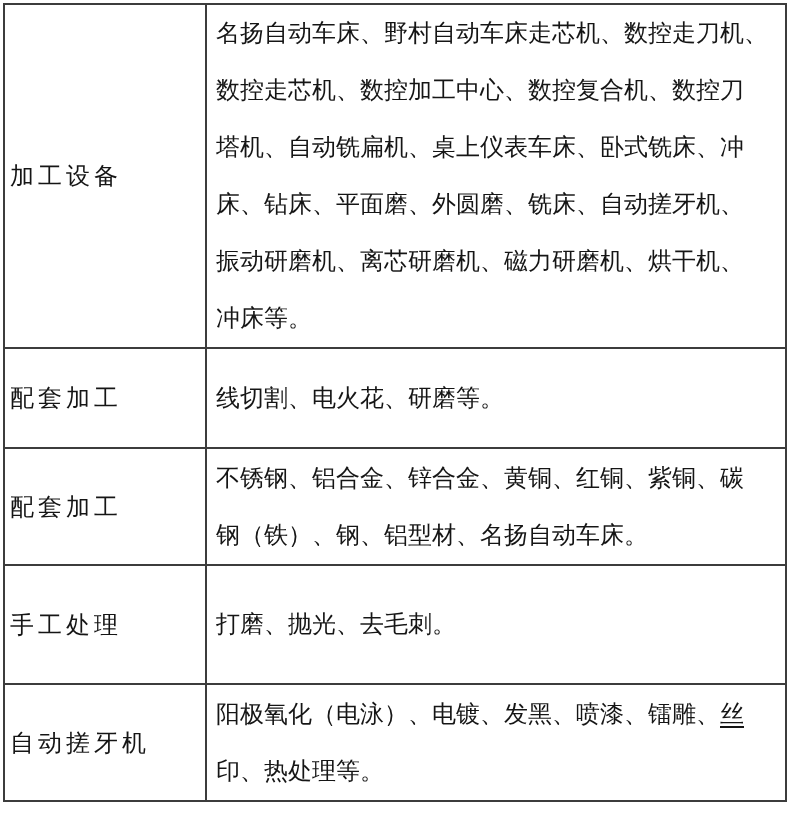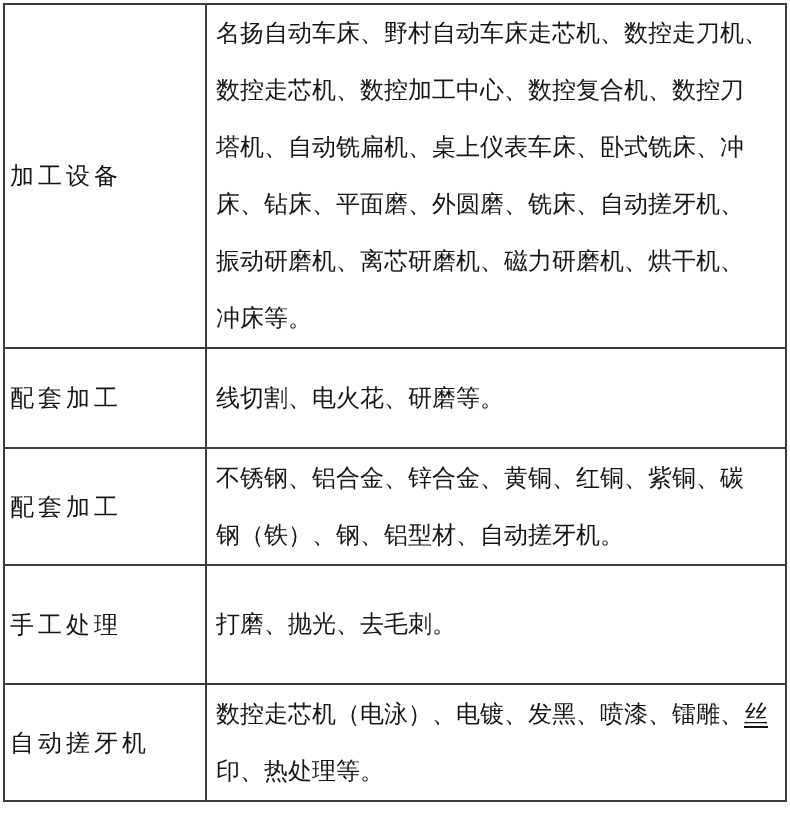--- a/index.html
+++ b/index.html
@@ -69,26 +69,26 @@
 振动研磨机、离芯研磨机、磁力研磨机、烘干机、
 冲床等。</td>
       </tr>
       <tr class="r1">
         <td class="label-cell">配套加工</td>
         <td class="content-cell">线切割、电火花、研磨等。</td>
       </tr>
       <tr class="r2">
         <td class="label-cell">配套加工</td>
         <td class="content-cell">不锈钢、铝合金、锌合金、黄铜、红铜、紫铜、碳
-钢（铁）、钢、铝型材、自动搓牙机。</td>
+钢（铁）、钢、铝型材、名扬自动车床。</td>
       </tr>
       <tr class="r3">
         <td class="label-cell">手工处理</td>
         <td class="content-cell">打磨、抛光、去毛刺。</td>
       </tr>
       <tr class="r4">
         <td class="label-cell">自动搓牙机</td>
-        <td class="content-cell"><span>数控走芯机（电泳）、电镀、发黑、喷漆、镭雕、</span><span class="u-mark">丝</span><span>
+        <td class="content-cell"><span>阳极氧化（电泳）、电镀、发黑、喷漆、镭雕、</span><span class="u-mark">丝</span><span>
 印、热处理等。</span></td>
       </tr>
     </tbody>
   </table>
 </div>
 
 </body></html>

